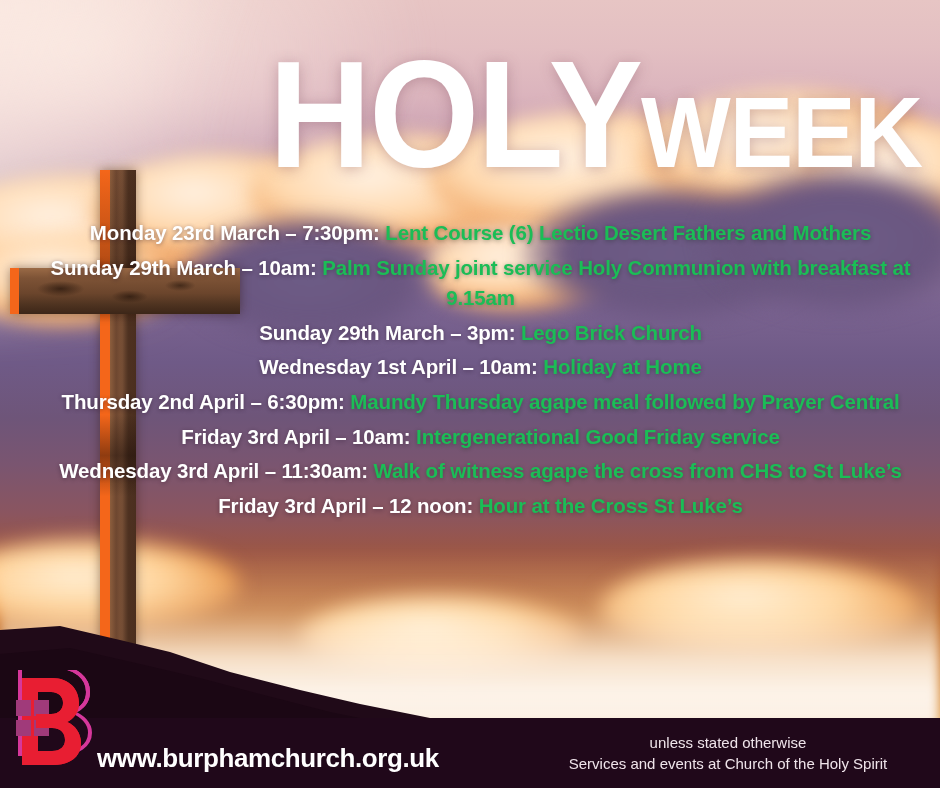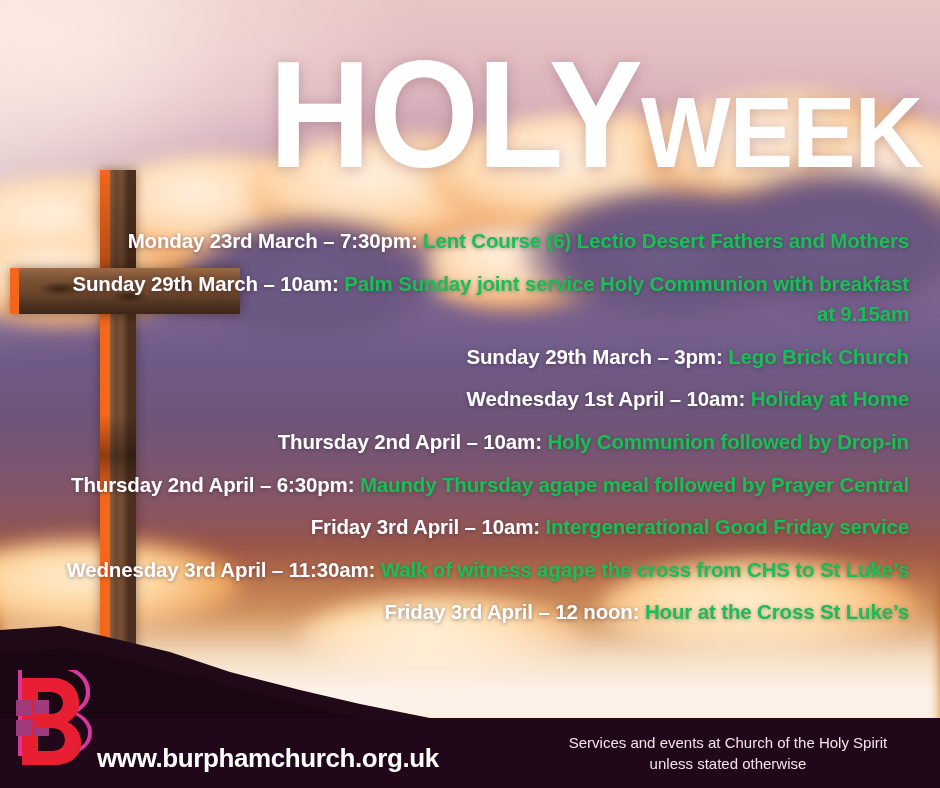--- a/index.html
+++ b/index.html
@@ -124,21 +124,21 @@
     text-shadow:0 2px 14px rgba(120,70,90,.35);
   }
 
   
   .events{
     position:absolute;left:40px;top:214px;width:881px;
     text-align:right;
     font-size:20.5px;line-height:30.6px;font-weight:700;
     letter-spacing:-.15px;
   }
-  .ev{margin:12px;}
+  .ev{margin:4px;text-align:center;}
   .ev .when{color:#ffffff;text-shadow:0 1px 4px rgba(40,20,40,.45);}
   .ev .what{color:#1bbd56;text-shadow:0 1px 4px rgba(20,40,25,.40);}
 
   
   .url{
     position:absolute;left:97px;bottom:14px;
     color:#ffffff;font-weight:700;font-size:26px;letter-spacing:-.4px;
   }
   .note{
     position:absolute;right:22px;bottom:14px;width:380px;
@@ -202,21 +202,20 @@
 
   <div class="title">
     <span class="holy">HOLY</span><span class="week">WEEK</span>
   </div>
 
   <div class="events">
     <p class="ev"><span class="when">Monday 23rd March – 7:30pm:</span> <span class="what">Lent Course (6) Lectio Desert Fathers and Mothers</span></p>
     <p class="ev"><span class="when">Sunday 29th March – 10am</span><span class="when">:</span> <span class="what">Palm Sunday joint service Holy Communion with breakfast at 9.15am</span></p>
     <p class="ev"><span class="when">Sunday 29th March – 3pm</span><span class="when">:</span> <span class="what">Lego Brick Church</span></p>
     <p class="ev"><span class="when">Wednesday 1st April – 10am:</span> <span class="what">Holiday at Home</span></p>
-    <p class="ev"><span class="when">Thursday 2nd April – 10am:</span> <span class="what">Holy Communion followed by Drop-in</span></p>
     <p class="ev"><span class="when">Thursday 2nd April – 6:30pm:</span> <span class="what">Maundy Thursday agape meal followed by Prayer Central</span></p>
     <p class="ev"><span class="when">Friday 3rd April – 10am:</span> <span class="what">Intergenerational Good Friday service</span></p>
     <p class="ev"><span class="when">Wednesday 3rd April – 11:30am</span><span class="when">:</span> <span class="what">Walk of witness agape the cross from CHS to St Luke’s</span></p>
     <p class="ev"><span class="when">Friday 3rd April – 12 noon:</span> <span class="what">Hour at the Cross St Luke’s</span></p>
   </div>
 
   <div class="logo">
     <svg viewBox="0 0 82 96" width="82" height="96">
 
       <path d="M8,4 H44 C64,4 76,18 76,36 C76,48 70,57 61,62 C70,66 78,76 78,88
@@ -237,17 +236,17 @@
 
       <path d="M10,8 H40 C57,8 67,19 67,33 C67,42 62,49 55,52
                C63,55 69,63 69,73 C69,86 59,95 41,95 H24 V81 H40
                C49,81 53,76 53,70 C53,63 49,58 40,58 H24 V44 H39
                C47,44 51,39 51,33 C51,27 47,22 39,22 H24 V8 Z" fill="#e81e32"></path>
     </svg>
   </div>
 
   <div class="url">www.burphamchurch.org.uk</div>
   <div class="note">
+    <div>unless stated otherwise</div>
     <div>Services and events at Church of the Holy Spirit</div>
-    <div>unless stated otherwise</div>
   </div>
 
 </div>
 
 </body></html>

